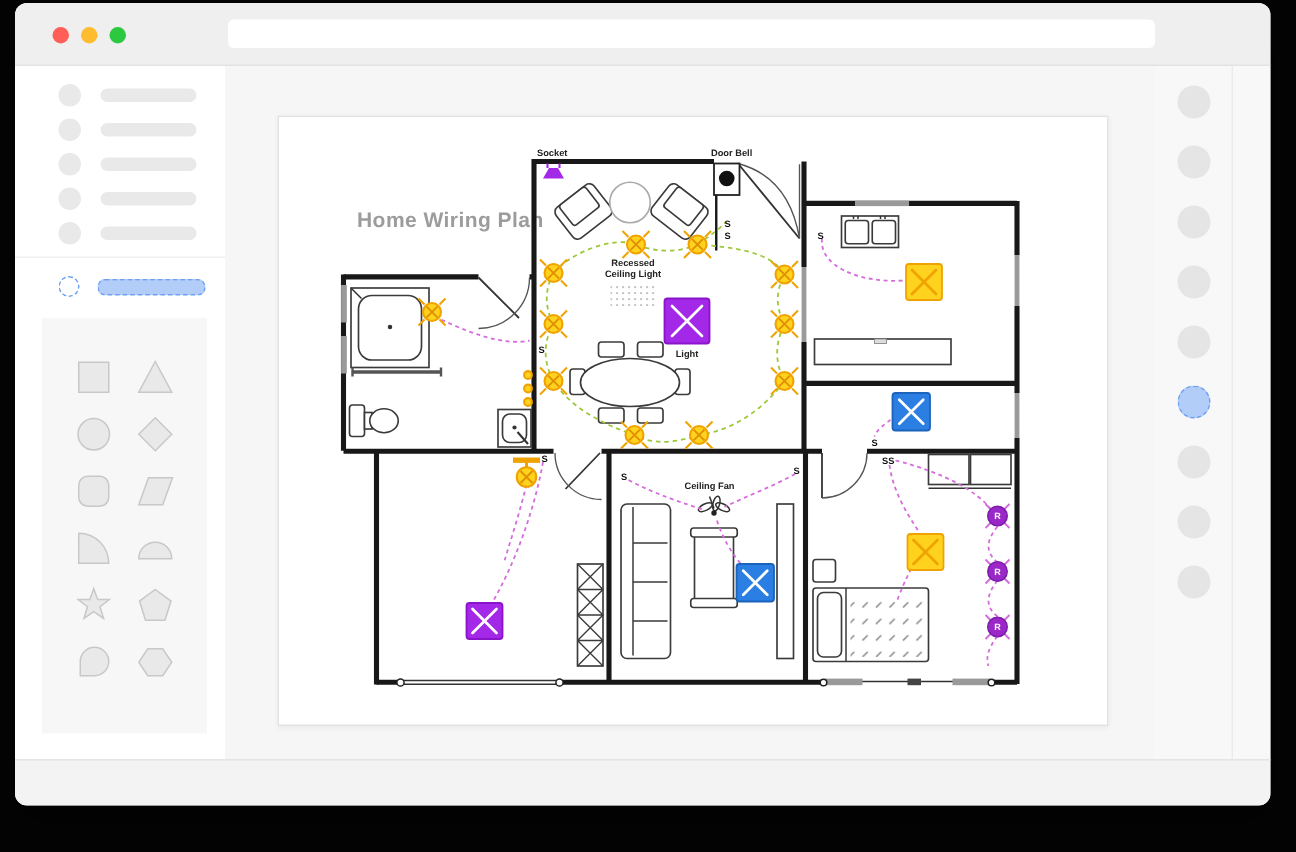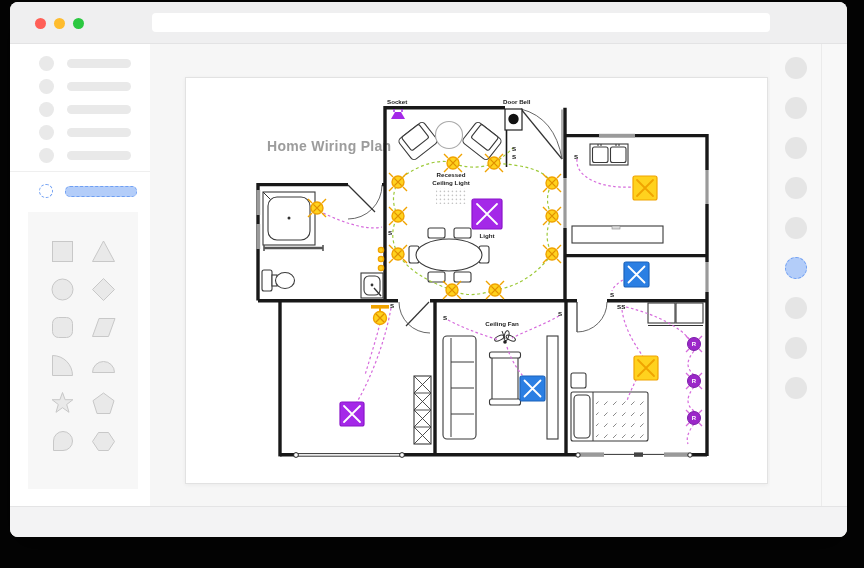--- a/index.html
+++ b/index.html
@@ -41,21 +41,21 @@
   
   .rightbar{position:absolute;right:0;top:42px;width:77px;bottom:30px;background:#f8f8f8;}
   .rb-divider{position:absolute;right:25px;top:0;bottom:0;width:1px;background:#ebebeb;}
   .rb-list{padding-top:13px;display:flex;flex-direction:column;align-items:center;gap:18px;width:52px;}
   .rb-dot{width:22px;height:22px;border-radius:50%;background:#e5e5e5;}
   .rb-dot.selected{background:var(--accent_blue_fill,#b3cdf9);border:1.5px dashed var(--accent_blue,#6f9ff3);box-sizing:border-box;}
   
   .content{position:absolute;left:140px;top:42px;right:77px;bottom:30px;background:#f6f6f6;}
   .canvas-page{
     position:absolute;left:35px;top:33px;width:552px;height:405px;background:#ffffff;
-    border:1px solid #e2e2e2;box-shadow:0 1px 4px rgba(0,0,0,.05);padding-left:29px;
+    border:1px solid #e2e2e2;box-shadow:0 1px 4px rgba(0,0,0,.05);
   }
   .footer{position:absolute;left:0;right:0;bottom:0;height:30px;background:#f3f3f4;border-top:1px solid #e4e4e5;}
   
   svg text{font-family:"Liberation Sans",sans-serif;}
   .plan-title{font-size:14px;font-weight:bold;fill:var(--title_gray,#9c9c9c);letter-spacing:.3px;}
   .lbl{font-size:6.2px;font-weight:bold;fill:#222;}
   .sw{font-size:6.2px;font-weight:bold;fill:#111;}
   .wall{stroke:var(--wall,#181818);stroke-width:3.4;fill:none;}
   .wallthin{stroke:var(--wall,#181818);stroke-width:1.6;fill:none;}
   .furn{stroke:#3a3a3a;stroke-width:1.1;fill:#ffffff;}

